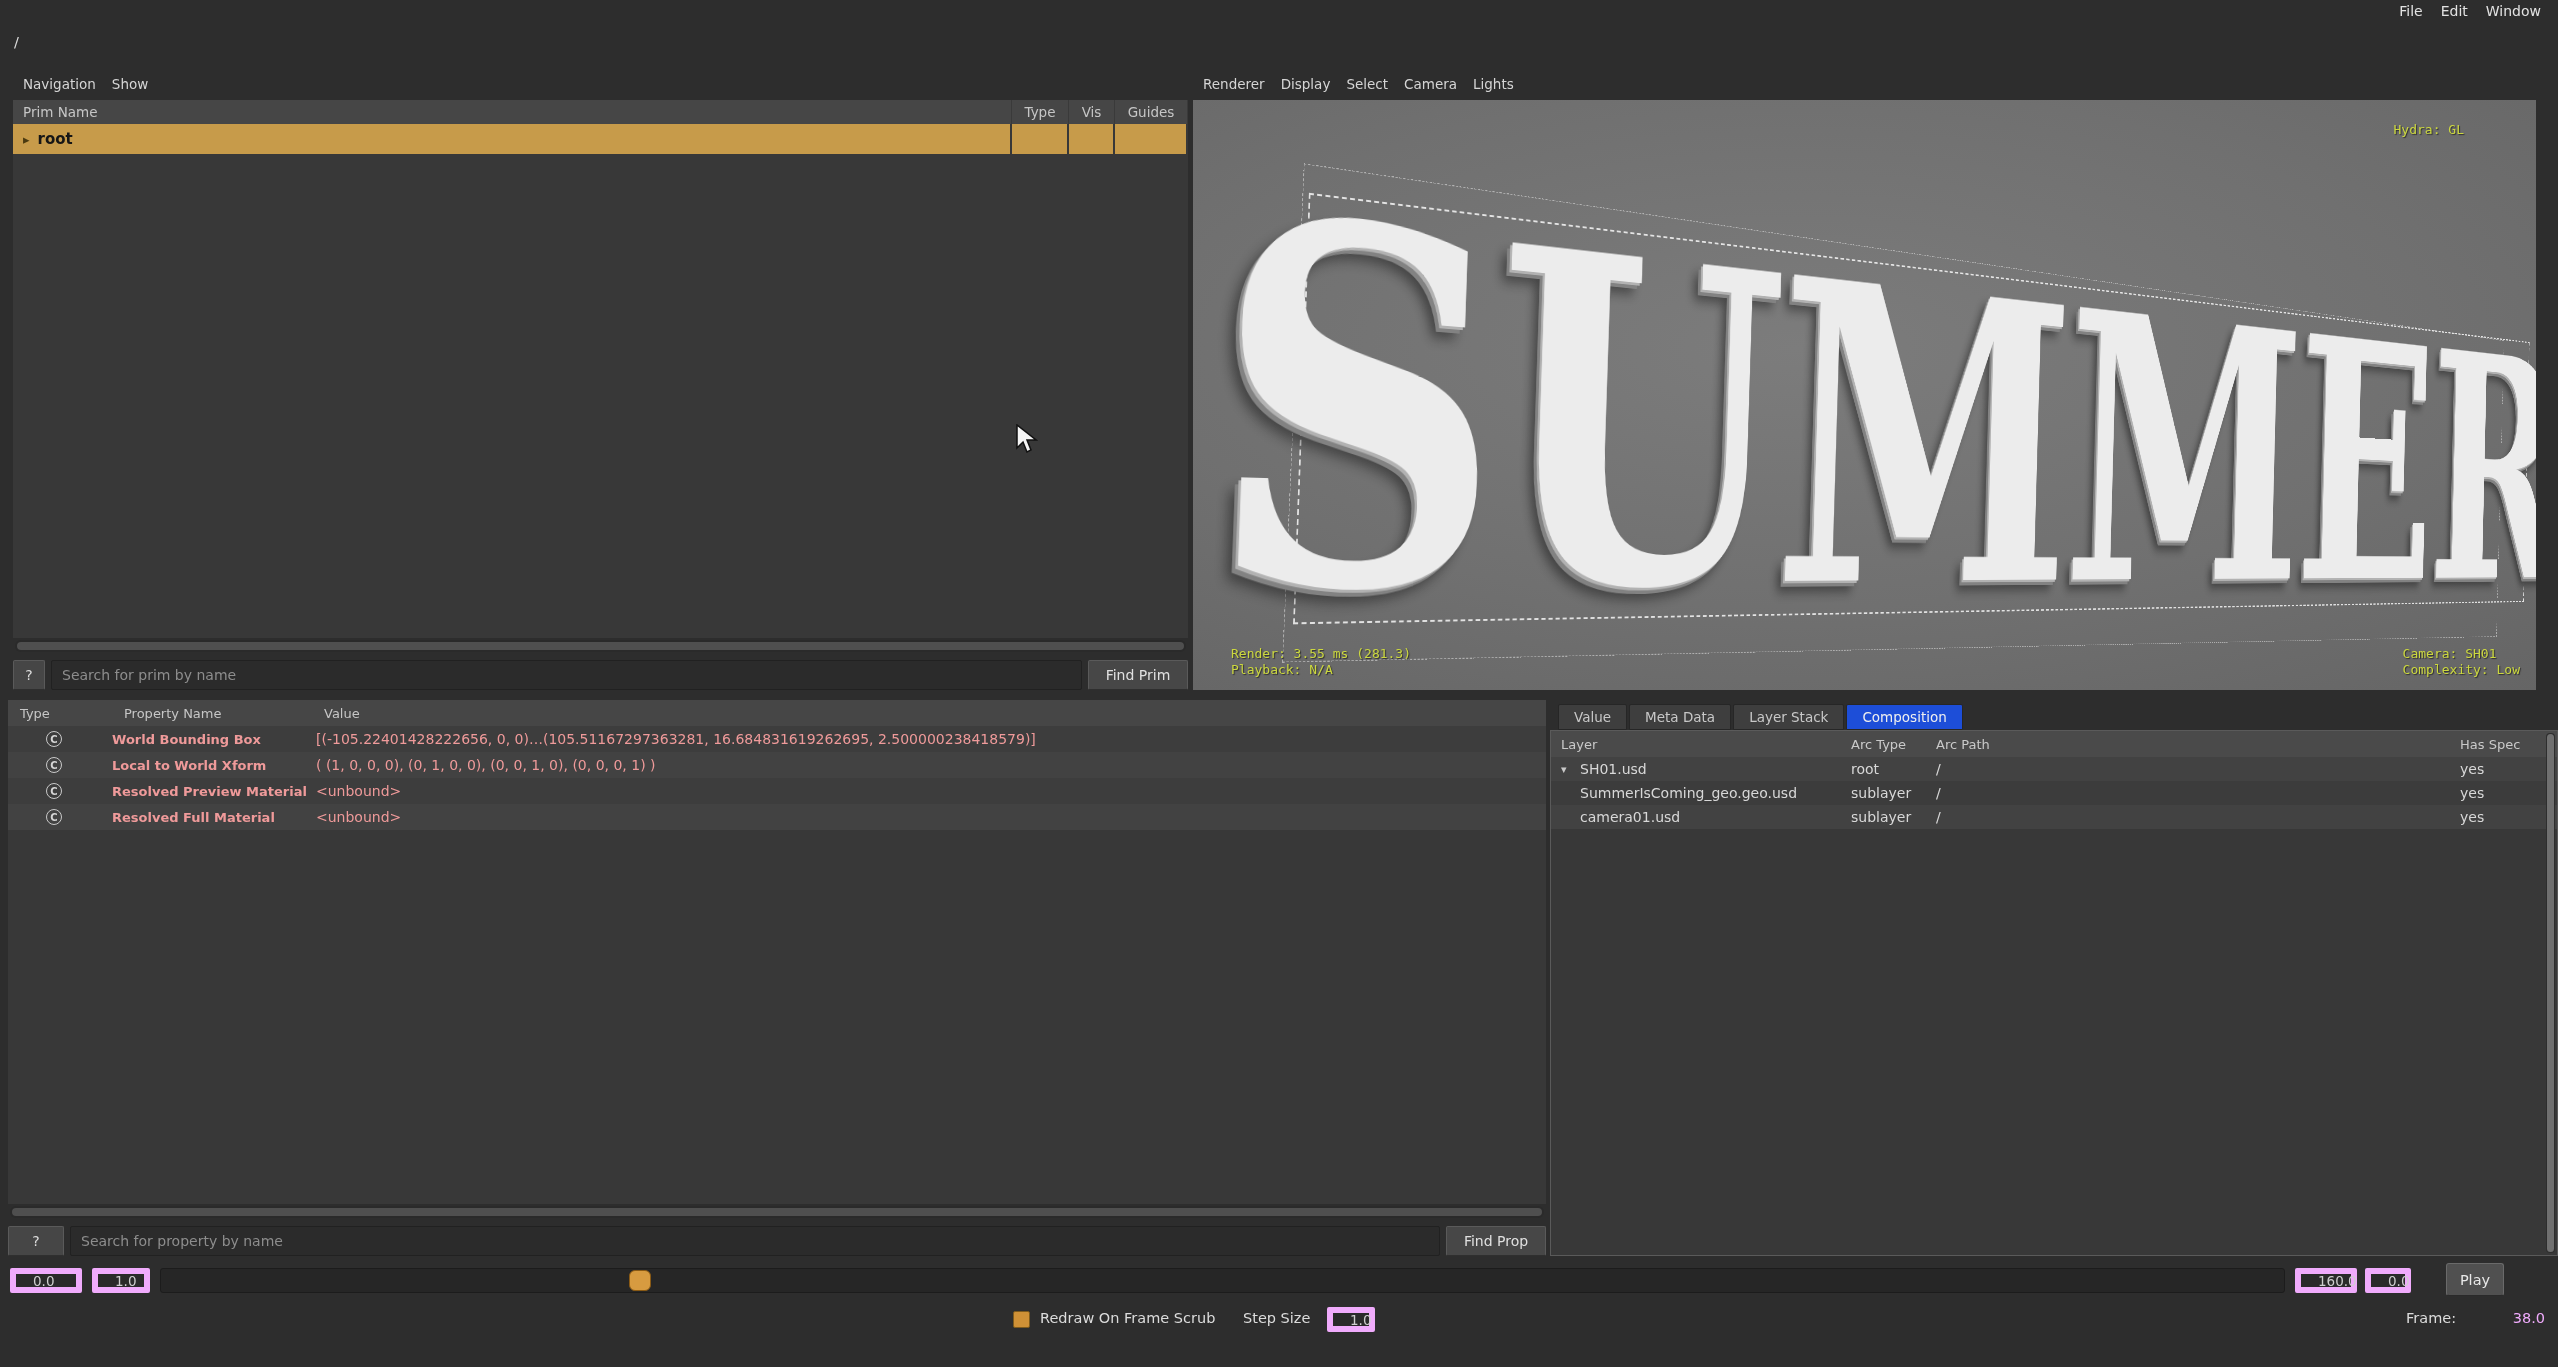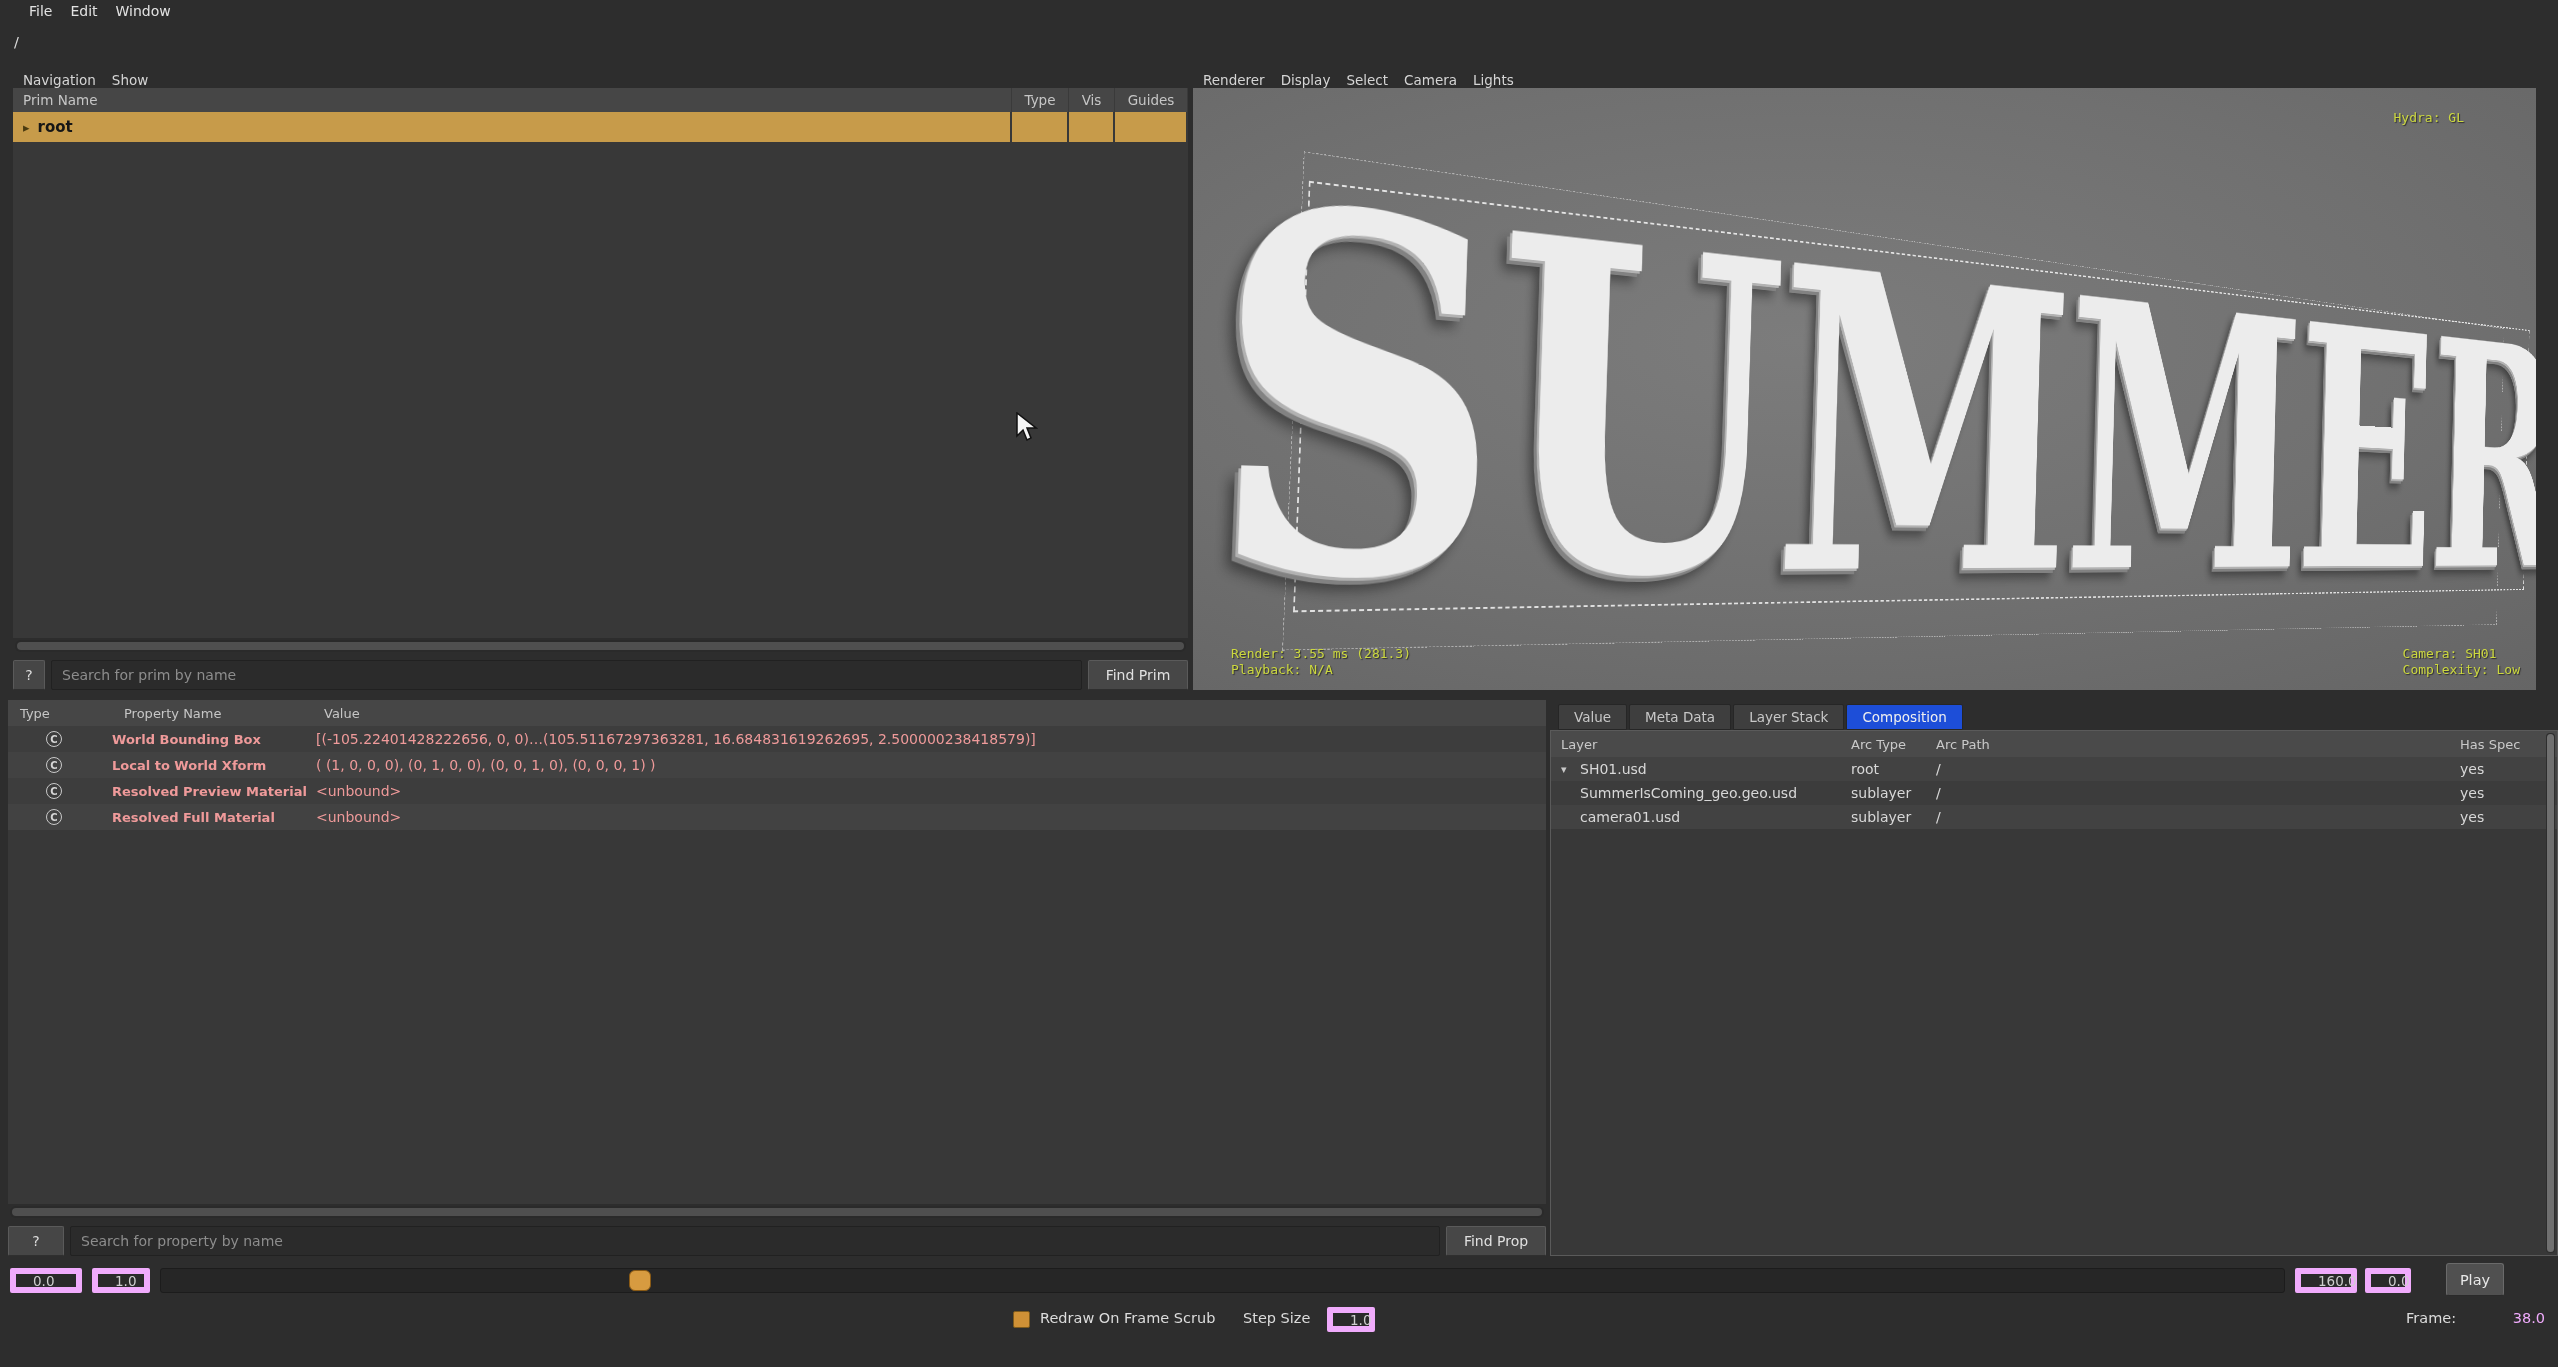--- a/index.html
+++ b/index.html
@@ -5,28 +5,28 @@
   * { margin:0; padding:0; box-sizing:border-box; }
   html,body { background:#1f1f1f; }
   #app {
     position:relative; width:2558px; height:1367px;
     background:#2d2d2d; overflow:hidden;
     font-family:"DejaVu Sans", sans-serif; font-size:14.5px; color:#dcdcdc;
   }
   .abs { position:absolute; }
 
   
-  #menubar { left:0; top:0; right:17px; height:22px; display:flex; align-items:center; padding-left:20px; }
+  #menubar { left:0; top:0; right:8px; height:22px; display:flex; align-items:center; padding-left:20px;justify-content:flex-end; }
   .menu-item { padding:0 9px; font-size:14px; color:#e2e2e2; }
 
   
   #pathbar { left:8px; top:30px; right:8px; height:24px; display:flex; align-items:center; color:#ddd; padding-left:6px; }
 
   
-  .panel-menu { height:24px; display:flex; align-items:flex-end; padding-left:2px; }
+  .panel-menu { height:24px; display:flex; align-items:flex-start; padding-left:2px;margin-top:12px; }
   .panel-menu span { padding:0 8px; font-size:13.5px; color:#d5d5d5; }
   .hscroll { height:12px; margin:2px 2px 0 2px; background:#2a2a2a; border-radius:6px; position:relative; }
   .hscroll .thumb { position:absolute; left:2px; right:2px; top:2px; bottom:2px; background:#4f4f4f; border-radius:5px; }
   .search-row { height:30px; display:flex; gap:6px; align-items:stretch; margin-top:8px; }
   .help-btn { width:32px; background:#464646; border:1px solid #5a5a5a; border-bottom-color:#2f2f2f;
               border-radius:2px; color:#ddd; display:flex; align-items:center; justify-content:center; font-size:14px; }
   .help-btn.wide { width:56px; }
   input.search { flex:1; background:#2b2b2b; border:1px solid #212121; color:#b5b5b5;
                  padding:0 10px; font-family:"DejaVu Sans", sans-serif; font-size:14px; border-radius:2px; outline:none; }
   input.search::placeholder { color:#8d8d8d; }

